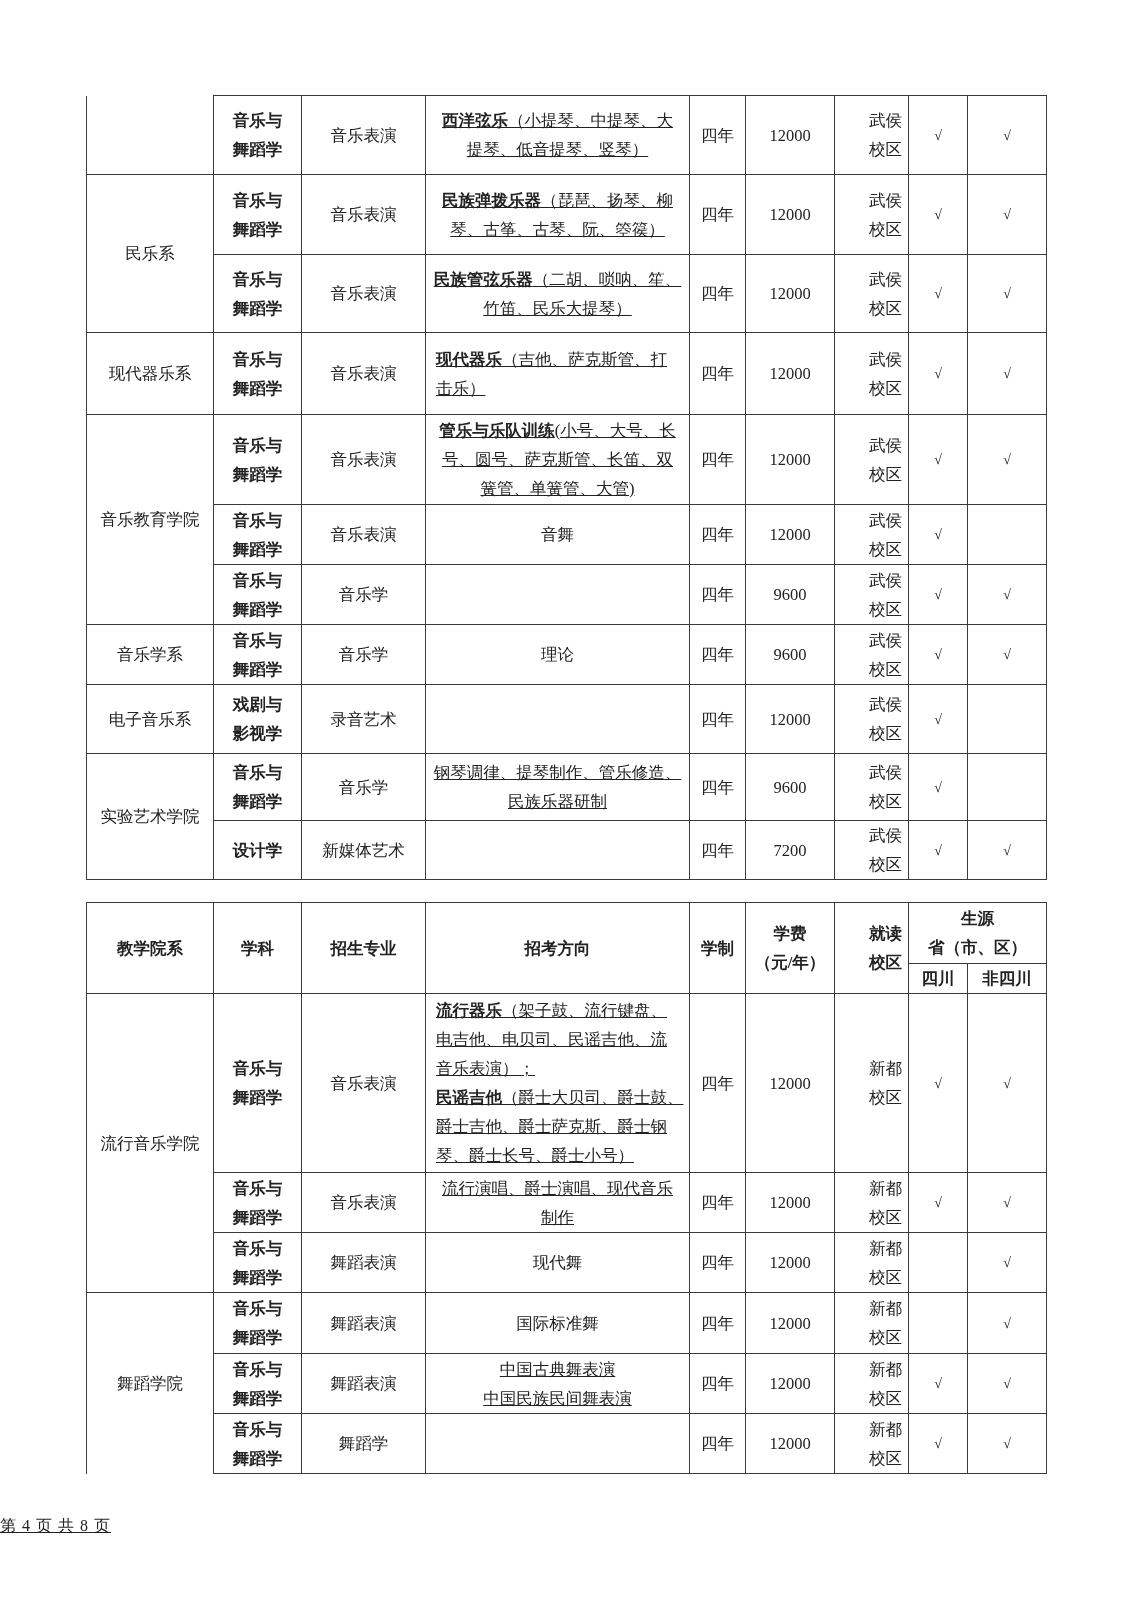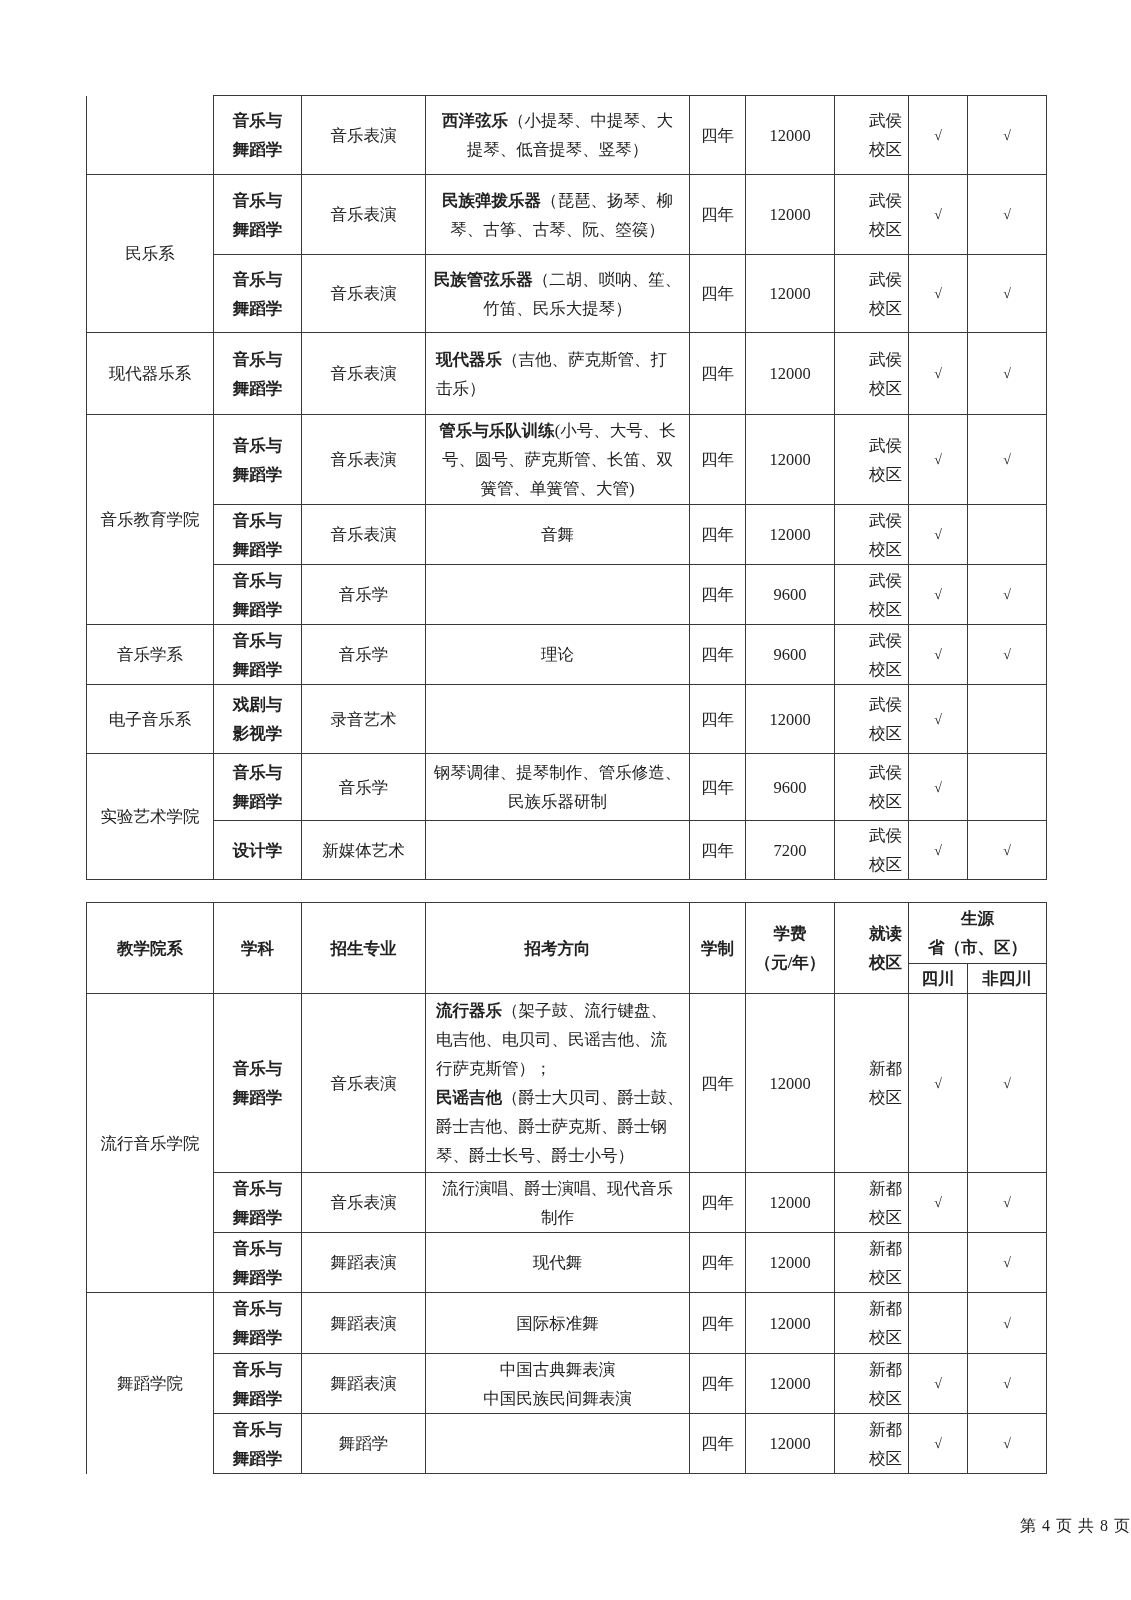--- a/index.html
+++ b/index.html
@@ -30,31 +30,32 @@
     overflow: hidden;
     font-weight: normal;
   }
   .grid th { font-weight: bold; }
   .grid td.no-top { border-top: none; }
   .grid td.no-bottom { border-bottom: none; }
   .w3 { display: inline-block; width: 3.05em; word-break: break-all; text-align: center; font-weight: bold; }
   .w2 { display: inline-block; width: 2.05em; word-break: break-all; text-align: center; margin-left: 28px; }
   .ck { font-size: 14px; }
   .dir { padding: 0 6px !important; }
-  .dir .ln { white-space: nowrap; }
+  .dir .ln { white-space: nowrap; text-decoration: underline; }
   .dir.left { text-align: left; padding-left: 10px !important; }
   .dir b { font-weight: bold; }
   .footer {
     position: absolute;
     top: 1516px;
     left: 0;
     width: 1131px;
-    text-align: right;
+    text-align: left;
     font-size: 16px;
     letter-spacing: 1px;
+    text-decoration: underline;
   }
 </style>
 </head>
 <body>
 
 <table class="grid" id="table1">
   <colgroup>
     <col style="width:127px">
       <col style="width:88px">
       <col style="width:124px">
@@ -252,21 +253,21 @@
   </thead>
   <tbody>
 
     <tr style="height:179px">
       <td rowspan="3">流行音乐学院</td>
       <td><span class="w3">音乐与舞蹈学</span></td>
       <td>音乐表演</td>
       <td class="dir left">
         <div class="ln"><b>流行器乐</b><span>（架子鼓、流行键盘、</span></div>
         <div class="ln">电吉他、电贝司、民谣吉他、流</div>
-        <div class="ln">行萨克斯管）；</div>
+        <div class="ln">音乐表演）；</div>
         <div class="ln"><b>民谣吉他</b><span>（爵士大贝司、爵士鼓、</span></div>
         <div class="ln">爵士吉他、爵士萨克斯、爵士钢</div>
         <div class="ln">琴、爵士长号、爵士小号）</div>
       </td>
       <td>四年</td>
       <td>12000</td>
       <td><span class="w2">新都校区</span></td>
       <td class="ck"><span>√</span></td>
       <td class="ck"><span>√</span></td>
     </tr>

